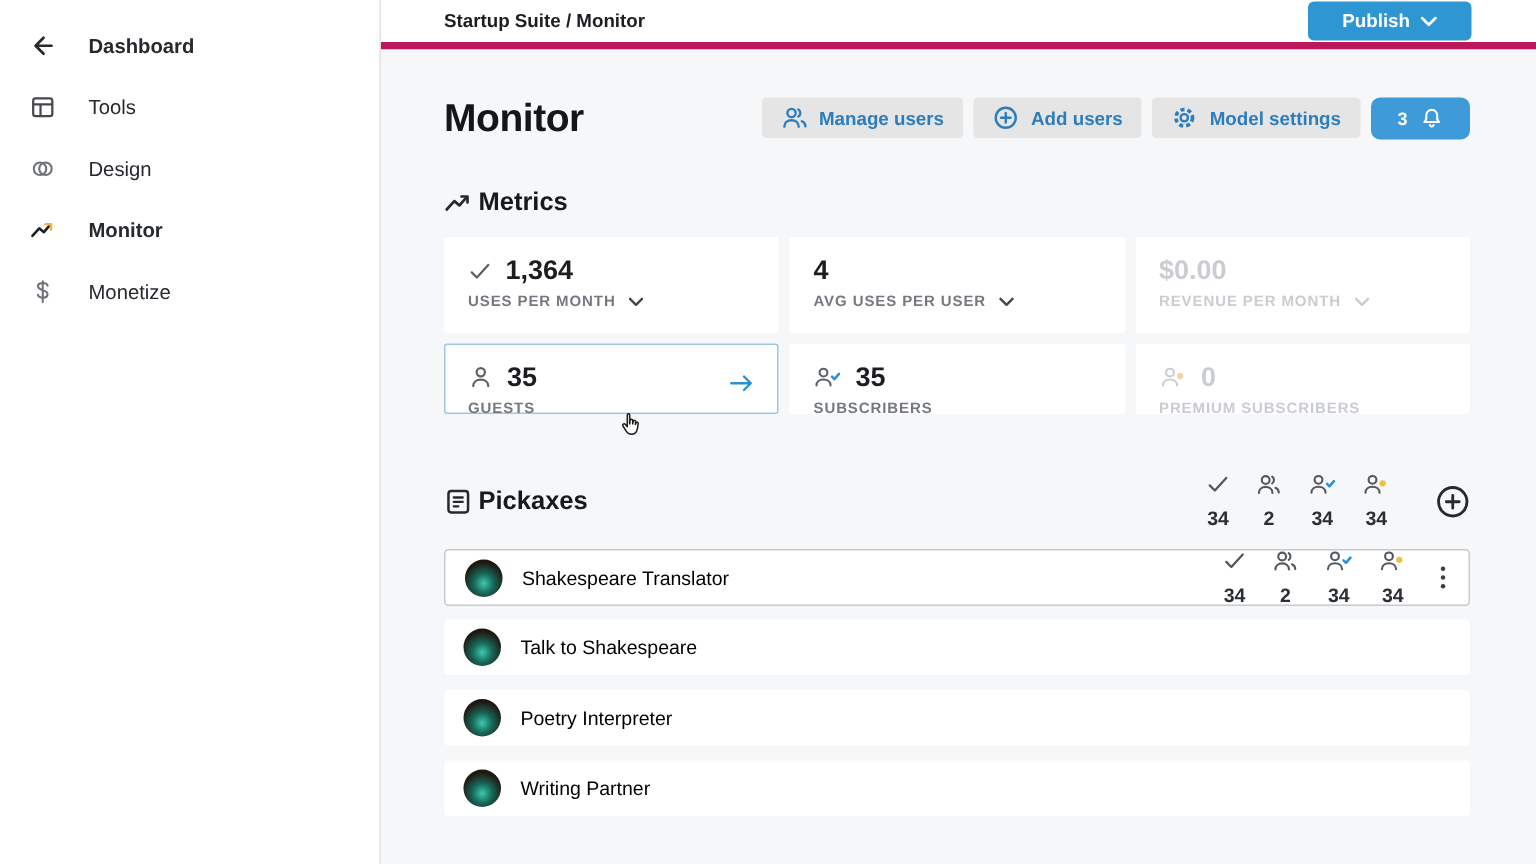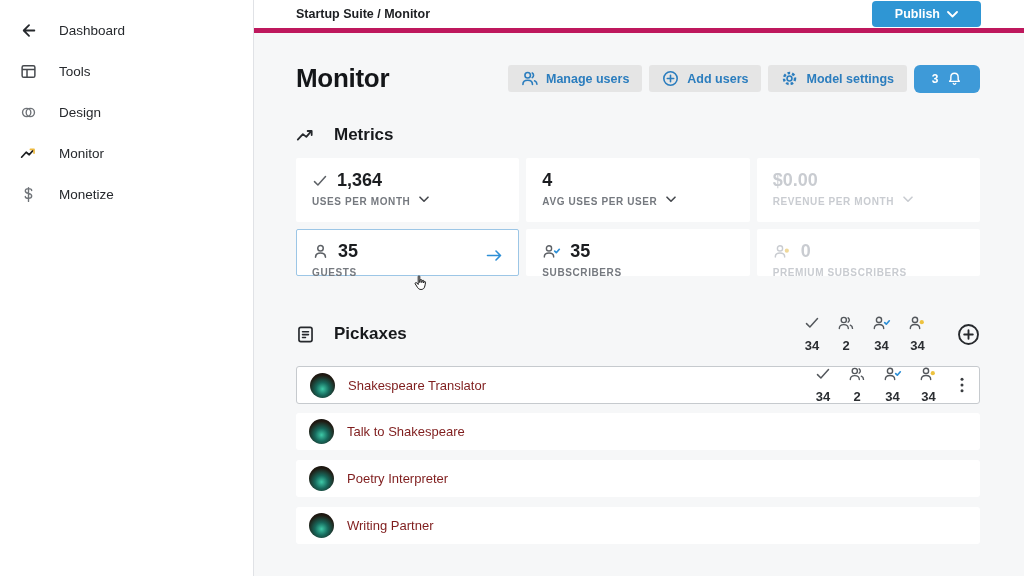--- a/index.html
+++ b/index.html
@@ -5,63 +5,63 @@
   * { margin:0; padding:0; box-sizing:border-box; }
   html,body { width:1024px; height:576px; }
   body { font-family:"Liberation Sans", sans-serif; background:#fff; color:#1c1e21; overflow:hidden; }
   .app { display:flex; width:1024px; height:576px; position:relative; }
 
   
   .sidebar { width:254px; background:#fff; border-right:1px solid #e0e2e6; padding-top:10px; flex-shrink:0; }
   .side-item { display:flex; align-items:center; height:41px; padding-left:19px; cursor:pointer; }
   .side-item .s-ic { width:18px; height:18px; display:flex; align-items:center; justify-content:center; color:#4a4e53; }
   .side-item .s-label { margin-left:22px; font-size:13.5px; color:#26292d; }
-  .side-item.bold .s-label { font-weight:400; }
+  .side-item.bold .s-label { font-weight:700; }
 
   
   .main { flex:1; display:flex; flex-direction:column; min-width:0; }
   .topbar { height:33px; background:#fff; border-bottom:5px solid #be185d; display:flex; align-items:center; justify-content:space-between; padding:0 43px 0 42px; flex-shrink:0; }
   .crumb { font-size:12.5px; font-weight:700; color:#1c1e21; }
   .btn-publish { background:#2f96d4; color:#fff; border:none; border-radius:4px; height:26px; padding:0 23px; font-size:12.5px; font-weight:700; display:flex; align-items:center; gap:7px; cursor:pointer; font-family:inherit; }
 
   .content { flex:1; background:#f6f7f8; padding:0 44px 0 42px; position:relative; }
 
   .title-row { margin-top:30px; display:flex; align-items:center; justify-content:space-between; }
   .page-title { font-size:26px; font-weight:700; letter-spacing:-0.3px; color:#141619; }
   .actions { display:flex; align-items:center; gap:7px; }
   .btn-light { background:#e5e5e5; color:#2b7dbe; border:none; border-radius:3px; height:27px; padding:0 13px; font-size:12.5px; font-weight:700; display:flex; align-items:center; gap:8px; cursor:pointer; font-family:inherit; }
   .btn-notif { background:#3e9ad8; color:#fff; border:none; border-radius:6px; height:28px; width:66px; display:flex; align-items:center; justify-content:center; gap:9px; font-size:12px; font-weight:700; cursor:pointer; font-family:inherit; }
 
-  .section-head { display:flex; align-items:center; gap:19px; font-size:17px; font-weight:700; color:#17191c; }
+  .section-head { display:flex; align-items:center; gap:4px; font-size:17px; font-weight:700; color:#17191c; }
   .metrics-head { margin-top:31px; }
 
   .cards { margin-top:13px; display:grid; grid-template-columns:repeat(3,1fr); gap:7px; }
   .card { background:#fff; border-radius:2px; padding:11px 15px 9px 15px; position:relative; border:1px solid transparent; }
   .card.tall { height:64px; }
   .card.short { height:47px; }
   .card-val { display:flex; align-items:center; gap:9px; font-size:18px; font-weight:700; color:#1b1d20; }
   .card-val .v-ic { color:#5d6166; display:flex; }
-  .card-label { margin-top:5px; display:flex; gap:9px; font-size:10px; font-weight:700; letter-spacing:0.6px; color:#75797f; }
+  .card-label { margin-top:5px; display:flex; align-items:center; gap:9px; font-size:10px; font-weight:700; letter-spacing:0.6px; color:#75797f; }
   .card.muted .card-val, .card.muted .card-label { color:#c9ccd1; }
   .card.muted .v-ic { color:#c9ccd1; }
   .card.hl { border:1px solid #9cc6e6; cursor:pointer; }
   .go-arrow { position:absolute; right:15px; bottom:13px; color:#2d8fd6; display:flex; }
 
   .pick-head { margin-top:39px; display:flex; align-items:center; justify-content:space-between; }
   .pick-stats { display:flex; align-items:center; gap:17px; }
   .stat { display:flex; align-items:center; gap:7px; font-size:13px; font-weight:600; color:#2b2e32;flex-direction:column; }
   .stat .st-ic { color:#53575c; display:flex; }
   .addbtn { width:24px; height:24px; margin-left:12px; background:transparent; border:none; color:#26292d; display:flex; align-items:center; justify-content:center; cursor:pointer; }
 
   .rows { margin-top:13px; }
   .prow { background:#fff; border-radius:3px; height:37px; display:flex; align-items:center; padding:0 13px; margin-bottom:10px; cursor:pointer; }
   .prow.selected { border:1px solid #c6cace; height:38px; margin-bottom:9px; }
   .avatar { width:25px; height:25px; border-radius:50%; flex-shrink:0;
             background:radial-gradient(circle at 50% 64%, #3ec9a7 0%, #17695c 32%, #201a12 68%, #0b0907 100%); }
-  .prow-name { margin-left:13px; font-size:13px; color:#7f1d1d; }
+  .prow-name { margin-left:13px; font-size:13px; color:#000000; }
   .prow-right { margin-left:auto; display:flex; align-items:center; gap:17px; }
   .kebab { margin-left:3px; background:none; border:none; display:flex; cursor:pointer; color:#3a3d41; padding:2px; }
 
   .cursor { position:absolute; left:411px; top:274px; pointer-events:none; z-index:9; }
 
   svg { display:block; }
 </style>
 </head>
 <body>
 

